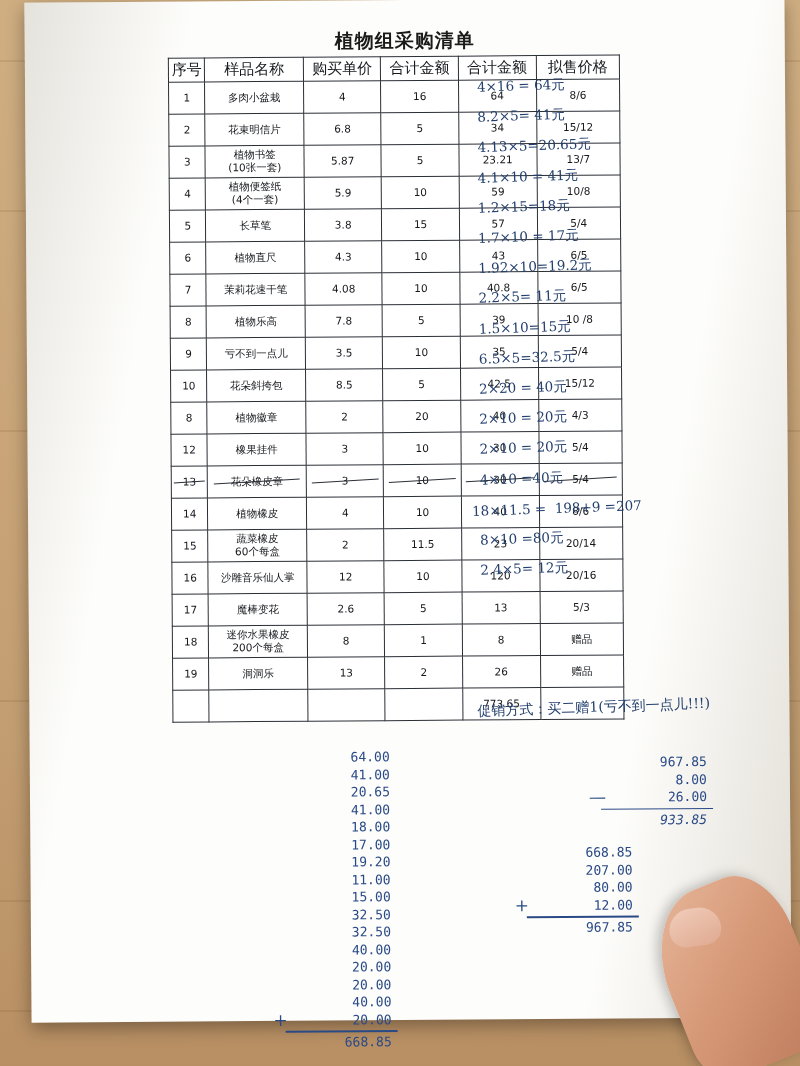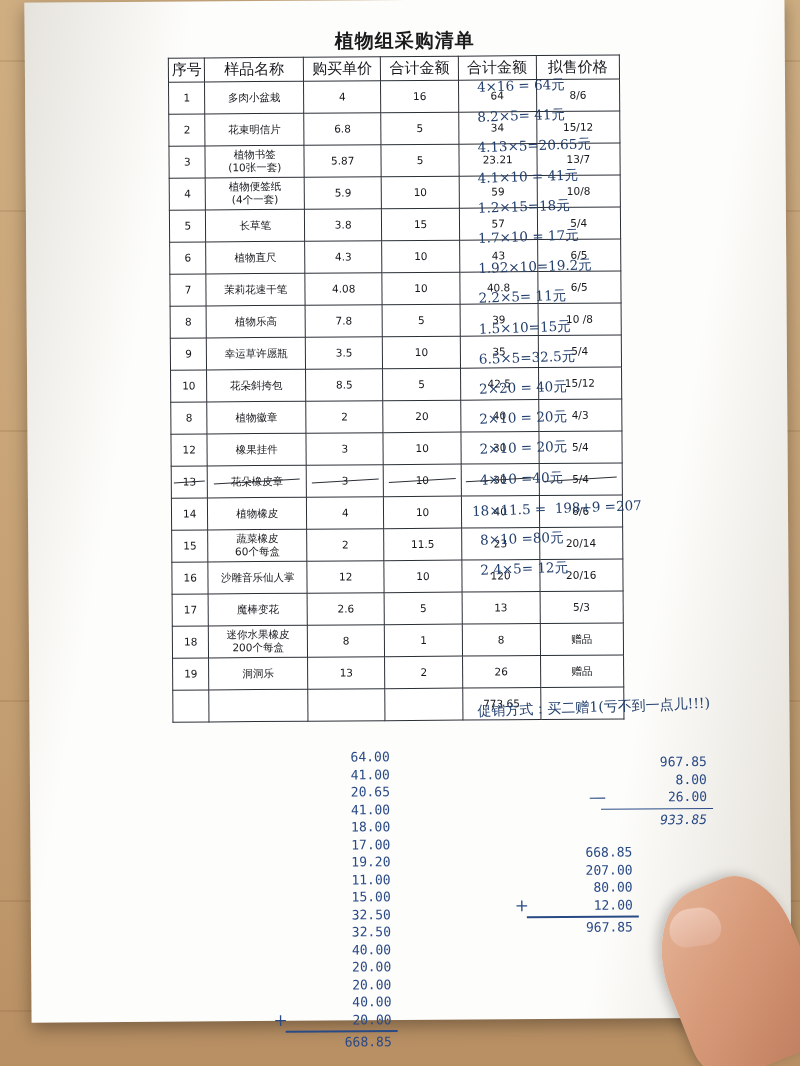--- a/index.html
+++ b/index.html
@@ -251,21 +251,21 @@
         <tr>
           <td class="col-idx">8</td>
           <td class="col-name">植物乐高</td>
           <td class="col-price">7.8</td>
           <td class="col-qty">5</td>
           <td class="col-total">39</td>
           <td class="col-sale">10 /8</td>
         </tr>
         <tr>
           <td class="col-idx">9</td>
-          <td class="col-name">幸运草许愿瓶</td>
+          <td class="col-name">亏不到一点儿</td>
           <td class="col-price">3.5</td>
           <td class="col-qty">10</td>
           <td class="col-total">35</td>
           <td class="col-sale">5/4</td>
         </tr>
         <tr>
           <td class="col-idx">10</td>
           <td class="col-name">花朵斜挎包</td>
           <td class="col-price">8.5</td>
           <td class="col-qty">5</td>

